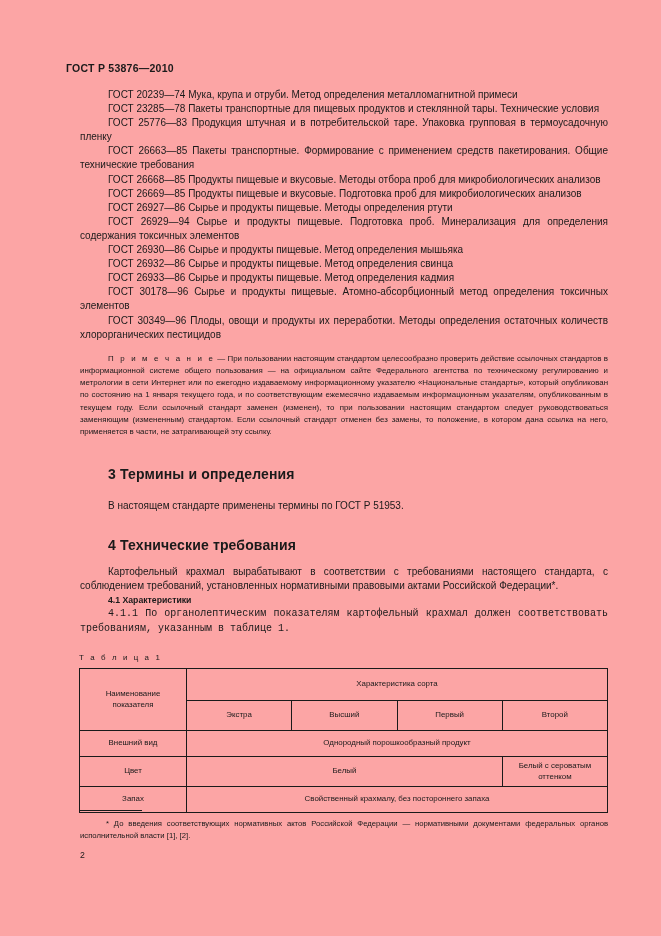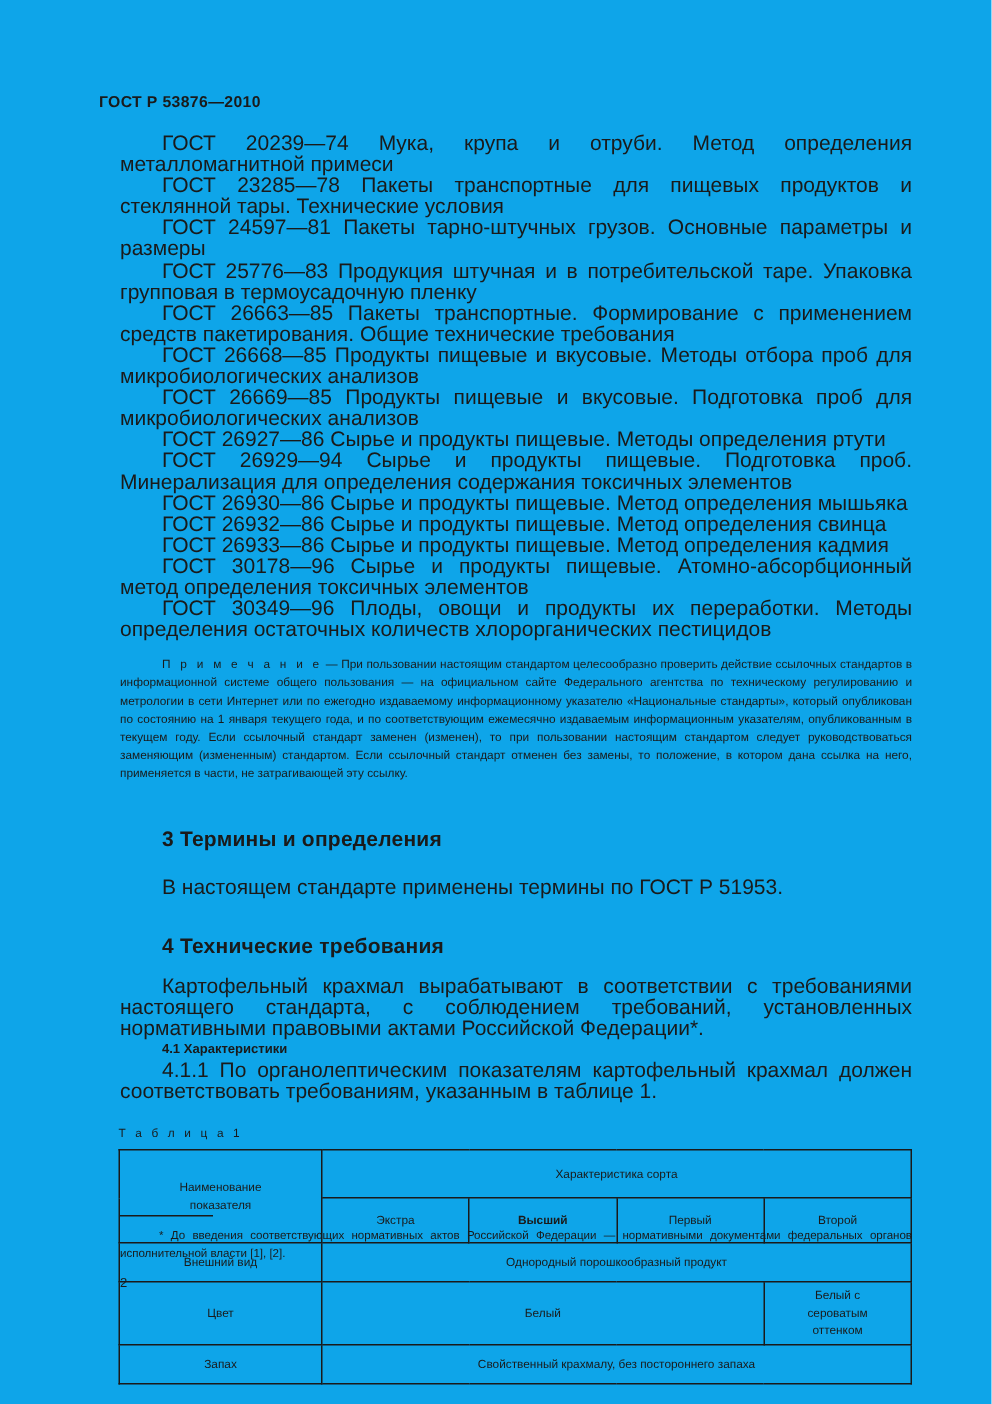--- a/index.html
+++ b/index.html
@@ -5,21 +5,21 @@
 <style>
   html, body {
     margin: 0;
     padding: 0;
     background: #ffffff;
   }
   .page {
     position: relative;
     width: 661px;
     height: 936px;
-    background: #0ea5e9;
+    background: #fca5a5;
     font-family: "Liberation Sans", "DejaVu Sans", sans-serif;
     color: #1a1a1a;
     overflow: hidden;
     box-sizing: border-box;
   }
 
   
   .running-head {
     position: absolute;
     left: 66px;
@@ -33,21 +33,21 @@
   
   .content {
     position: absolute;
     left: 80px;
     top: 88px;
     width: 528px;
   }
 
   p {
     margin: 0;
-    font-size: 14px;
+    font-size: 10px;
     line-height: 14.1px;
     text-align: justify;
     text-justify: inter-word;
     hyphens: manual;
   }
 
   
   .ref {
     text-indent: 28px;
     margin: 0;
@@ -90,20 +90,21 @@
     text-indent: 28px;
   }
   .subhead {
     font-size: 8.7px;
     font-weight: bold;
     text-indent: 28px;
     line-height: 14.1px;
   }
   .para-411 {
     text-indent: 28px;
+    font-family: Liberation Mono, monospace;
   }
 
   
   .table-caption {
     margin-top: 17px;
     font-size: 7.9px;
     letter-spacing: 2.1px;
     margin-left: -1px;
   }
   table.spec {
@@ -111,26 +112,26 @@
     margin-left: -1px;
     border-collapse: collapse;
     width: 529px;
     table-layout: fixed;
   }
   table.spec td {
     border: 0.8px solid #1a1a1a;
     font-size: 7.9px;
     text-align: center;
     vertical-align: middle;
-    padding: 3px 17px;
+    padding: 3px 3px;
     line-height: 11.5px;
   }
   td.name-cell   { width: 100px; }
   td.grade-extra { width: 83px; }
-  td.grade-high  { width: 97px; font-weight: bold; }
+  td.grade-high  { width: 97px; }
   td.grade-first { width: 82px; margin-top: 39px; }
   td.grade-sec   { width: 167px; }
   tr.r-head1 td  { height: 25px; }
   tr.r-head2 td  { height: 23px; }
   tr.r-data td   { height: 19px; }
 
   
   .footnote-rule {
     position: absolute;
     left: 80px;
@@ -174,24 +175,20 @@
     <div>
       <p class="ref">
         <span class="gost-no">ГОСТ  20239—74</span>
         <span>Мука, крупа и отруби. Метод определения металломагнитной примеси</span>
       </p>
       <p class="ref">
         <span class="gost-no">ГОСТ  23285—78</span>
         <span>Пакеты транспортные для пищевых продуктов и стеклянной тары. Технические условия</span>
       </p>
       <p class="ref">
-        <span class="gost-no">ГОСТ  24597—81</span>
-        <span>Пакеты тарно-штучных грузов. Основные параметры и размеры</span>
-      </p>
-      <p class="ref">
         <span class="gost-no">ГОСТ  25776—83</span>
         <span>Продукция штучная и в потребительской таре. Упаковка групповая в термоусадочную пленку</span>
       </p>
       <p class="ref">
         <span class="gost-no">ГОСТ  26663—85</span>
         <span>Пакеты транспортные. Формирование с применением средств пакетирования. Общие технические требования</span>
       </p>
       <p class="ref">
         <span class="gost-no">ГОСТ  26668—85</span>
         <span>Продукты пищевые и вкусовые. Методы отбора проб для микробиологических анализов</span>

